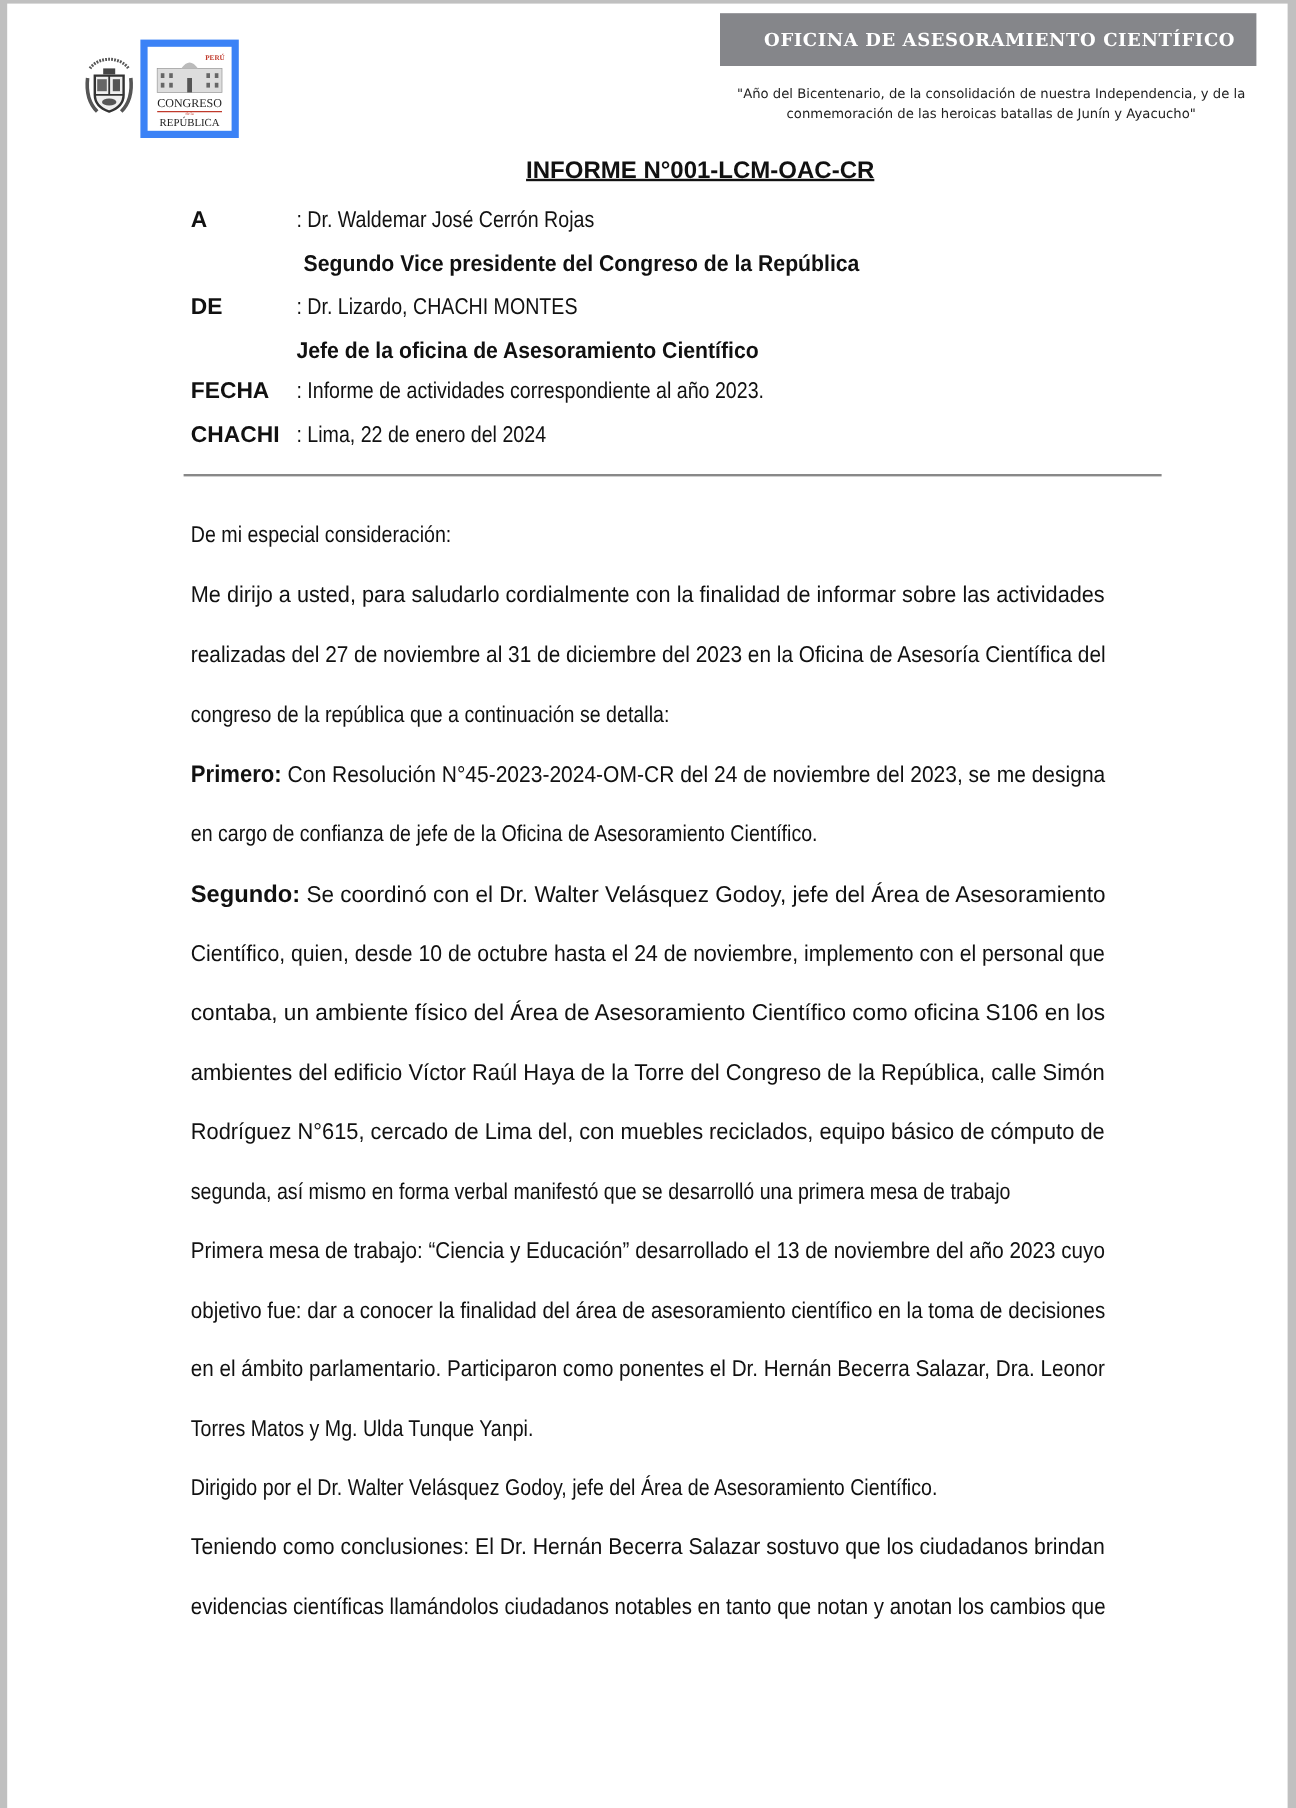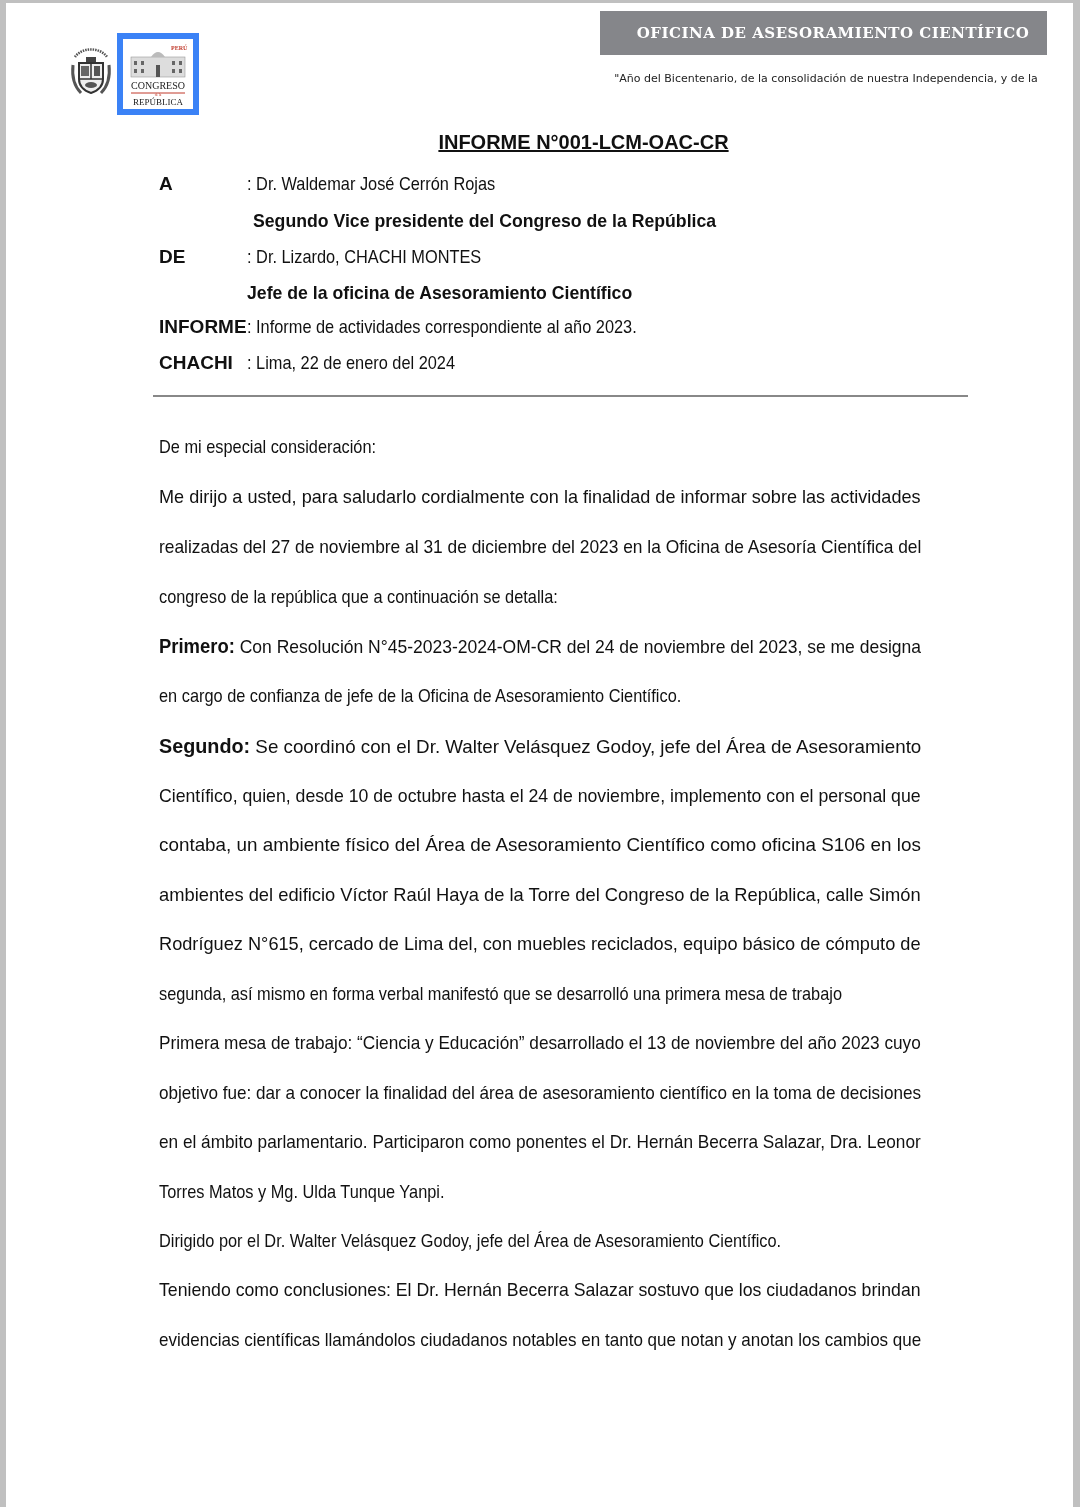--- a/index.html
+++ b/index.html
@@ -87,41 +87,42 @@
         <text x="35" y="57" font-size="3.5" text-anchor="middle" fill="#c0392b" font-family="Liberation Serif, serif">de la</text>
         <text x="35" y="66" font-size="9" text-anchor="middle" fill="#222" font-family="Liberation Serif, serif">REPÚBLICA</text>
       </svg>
     </div>
   </div>
 
   <div class="office-banner">OFICINA DE ASESORAMIENTO CIENTÍFICO</div>
 
   <div class="year-motto">
     <div>"Año del Bicentenario, de la consolidación de nuestra Independencia, y de la</div>
+    <div>conmemoración de las heroicas batallas de Junín y Ayacucho"</div>
   </div>
 
   <div class="report-title">INFORME N°001-LCM-OAC-CR</div>
 
   <div class="meta">
     <div class="meta-row" style="top:0;">
       <span class="meta-key">A</span>
       <span class="meta-val">: Dr. Waldemar José Cerrón Rojas</span>
     </div>
     <div class="meta-row" style="top:37px;">
       <span class="meta-sub" style="left:94px;">Segundo Vice presidente del Congreso de la República</span>
     </div>
     <div class="meta-row" style="top:73px;">
       <span class="meta-key">DE</span>
       <span class="meta-val">: Dr. Lizardo, CHACHI MONTES</span>
     </div>
     <div class="meta-row" style="top:109px;">
       <span class="meta-sub">Jefe de la oficina de Asesoramiento Científico</span>
     </div>
     <div class="meta-row" style="top:143px;">
-      <span class="meta-key">INFORME</span>
+      <span class="meta-key">FECHA</span>
       <span class="meta-val">: Informe de actividades correspondiente al año 2023.</span>
     </div>
     <div class="meta-row" style="top:179px;">
       <span class="meta-key">CHACHI</span>
       <span class="meta-val">: Lima, 22 de enero del 2024</span>
     </div>
   </div>
 
   <div class="rule"></div>
 

